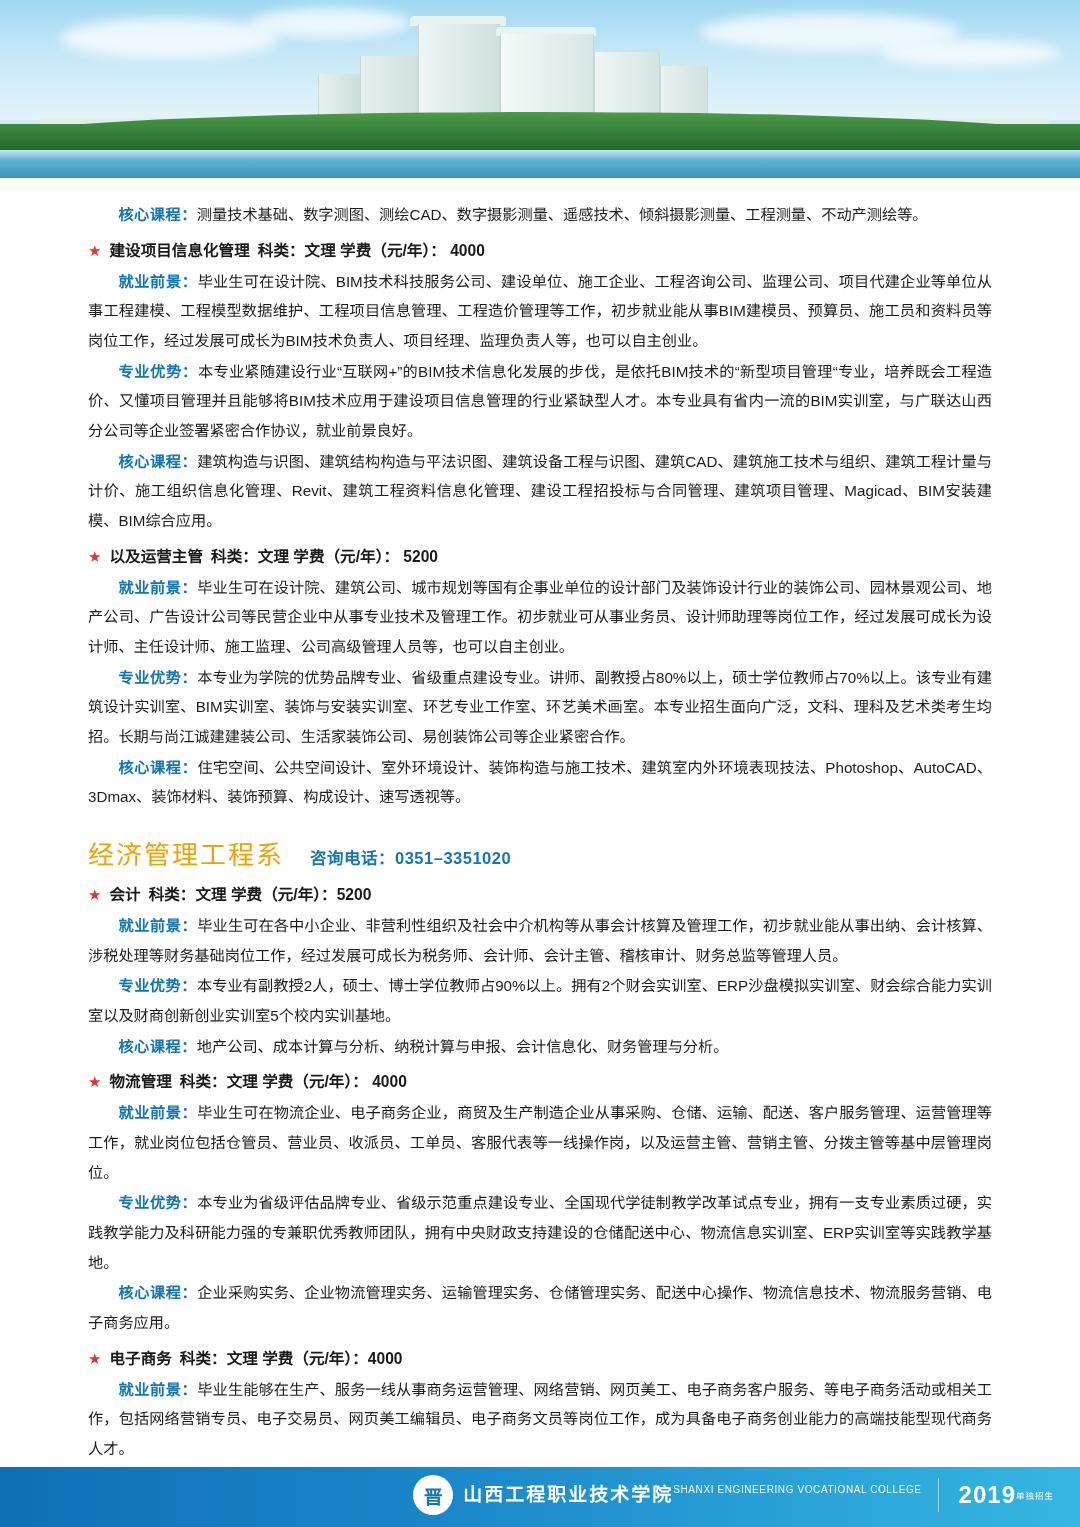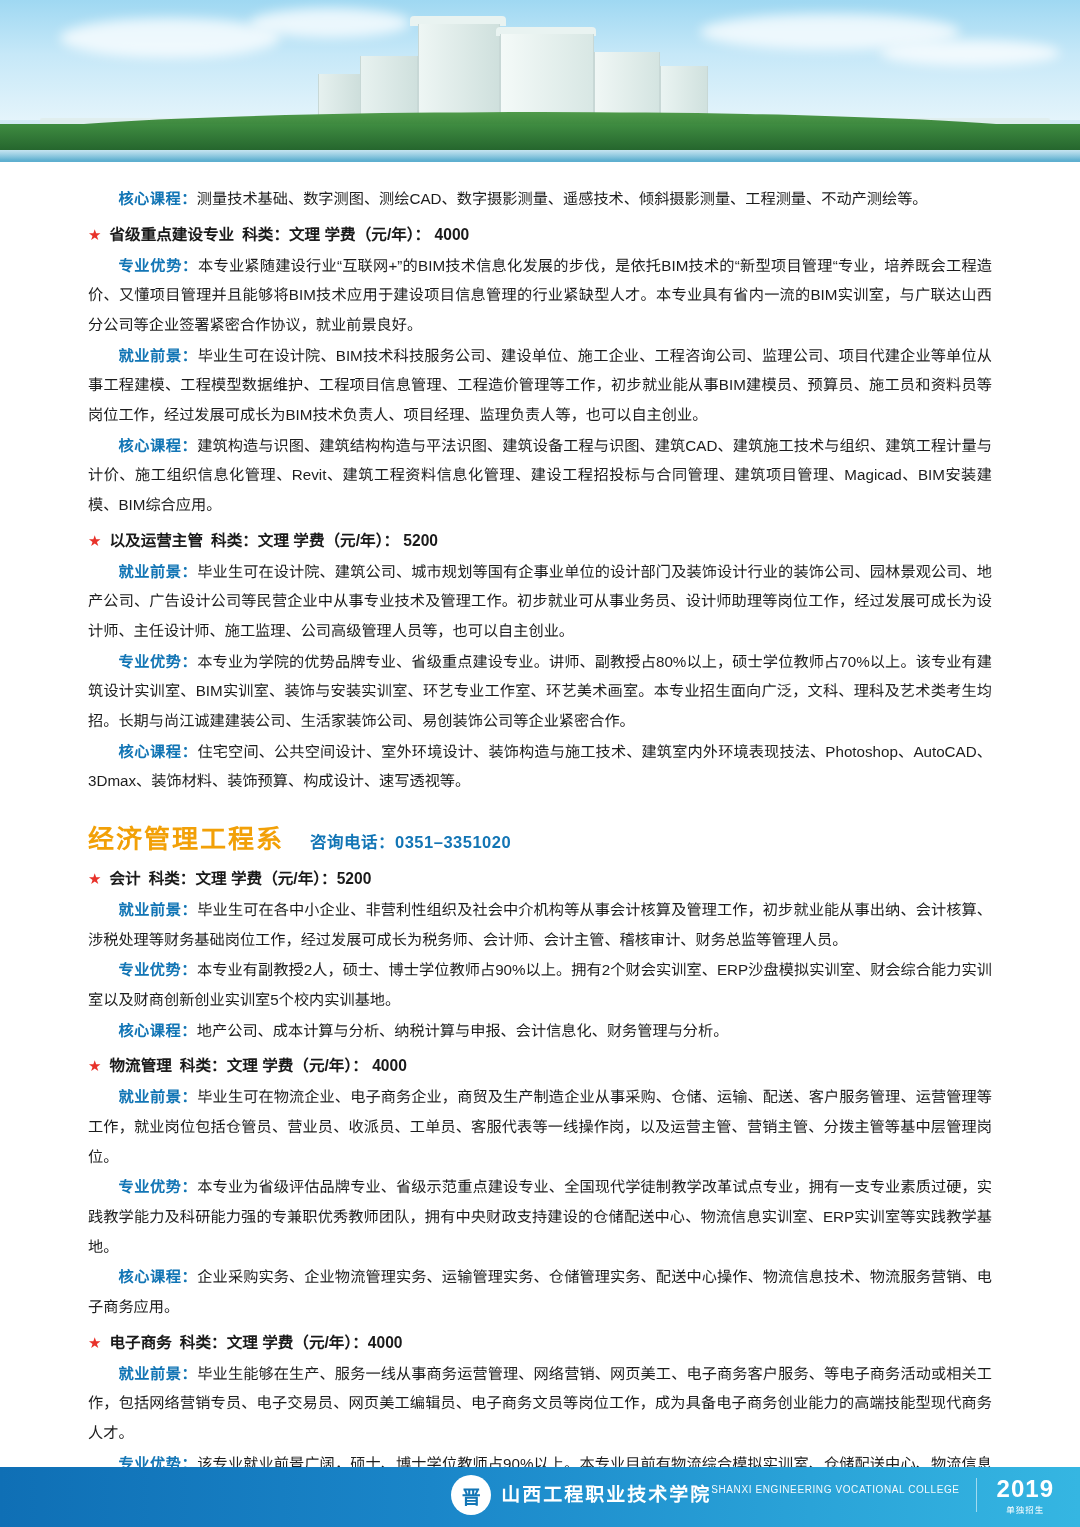--- a/index.html
+++ b/index.html
@@ -61,21 +61,21 @@
   .banner .water-shine{
     position:absolute;left:0;top:150px;width:1080px;height:10px;
     background:linear-gradient(to bottom,rgba(255,255,255,.55),rgba(255,255,255,0));
   }
   .banner .lowbuild{
     position:absolute;top:118px;height:22px;background:#dfeceb;opacity:.85;border-radius:2px;
   }
 
   
   .page{
-    position:absolute;left:0;top:162px;width:1080px;height:1289px;
+    position:absolute;left:0;top:178px;width:1080px;height:1289px;
     background:#ffffff;
   }
   .content{
     position:absolute;left:88px;top:22px;width:904px;
   }
 
   .para{
     font-size:15.2px;
     line-height:1.95;
     text-align:justify;
@@ -102,21 +102,21 @@
   }
   .star{color:#e8322a;font-size:15px;line-height:1;}
   .major .mname{color:#1a1a1a;font-weight:bold;}
   .major .mmeta{color:#1a1a1a;font-weight:bold;}
 
   .dept-title{
     margin:22px 0 8px 0;
     display:flex;align-items:baseline;gap:26px;
   }
   .dept-title .dt{
-    font-size:26px;font-weight:bold;
+    font-size:26px;font-weight:normal;
     color:#f2a007;
     letter-spacing:2px;
   }
   .dept-title .phone{
     font-size:16.5px;font-weight:bold;color:#1275b5;letter-spacing:.5px;
   }
 
   
   .footer{
     position:absolute;left:0;top:1467px;width:1080px;height:60px;
@@ -130,21 +130,21 @@
     background:#ffffff;
     display:flex;align-items:center;justify-content:center;
     color:#1275b5;font-size:19px;font-weight:bold;
   }
   .footer .school{
     display:flex;flex-direction:row;line-height:1.15;color:#ffffff;
   }
   .footer .school .cn{font-size:19px;font-weight:bold;letter-spacing:2px;}
   .footer .school .en{font-size:10px;letter-spacing:.6px;opacity:.95;}
   .footer .year{
-    display:flex;flex-direction:column;align-items:center;color:#fff;margin-left:4px;
+    display:flex;flex-direction:row;align-items:center;color:#fff;margin-left:4px;
   }
   .footer .year .y{font-size:24px;font-weight:bold;letter-spacing:1px;}
   .footer .year .sub{font-size:8.5px;letter-spacing:1px;}
   .footer .divider{
     width:1px;height:34px;background:rgba(255,255,255,.55);margin:0 6px;
   }
 </style>
 </head>
 <body>
 
@@ -170,25 +170,25 @@
   <div class="treeline2"></div>
   <div class="water"></div>
   <div class="water-shine"></div>
 </div>
 
 <div class="page">
   <div class="content" id="content">
       <p class="para indent"><span class="lbl">核心课程：</span><span>测量技术基础、数字测图、测绘CAD、数字摄影测量、遥感技术、倾斜摄影测量、工程测量、不动产测绘等。</span></p>
       <div class="major">
         <span class="star">★</span>
-        <span class="mname">省级重点建设专业</span>
+        <span class="mname">建设项目信息化管理</span>
         <span class="mmeta">科类：文理  学费（元/年）： 4000</span>
       </div>
+      <p class="para indent"><span class="lbl">就业前景：</span><span>毕业生可在设计院、BIM技术科技服务公司、建设单位、施工企业、工程咨询公司、监理公司、项目代建企业等单位从事工程建模、工程模型数据维护、工程项目信息管理、工程造价管理等工作，初步就业能从事BIM建模员、预算员、施工员和资料员等岗位工作，经过发展可成长为BIM技术负责人、项目经理、监理负责人等，也可以自主创业。</span></p>
       <p class="para indent"><span class="lbl">专业优势：</span><span>本专业紧随建设行业“互联网+”的BIM技术信息化发展的步伐，是依托BIM技术的“新型项目管理“专业，培养既会工程造价、又懂项目管理并且能够将BIM技术应用于建设项目信息管理的行业紧缺型人才。本专业具有省内一流的BIM实训室，与广联达山西分公司等企业签署紧密合作协议，就业前景良好。</span></p>
-      <p class="para indent"><span class="lbl">就业前景：</span><span>毕业生可在设计院、BIM技术科技服务公司、建设单位、施工企业、工程咨询公司、监理公司、项目代建企业等单位从事工程建模、工程模型数据维护、工程项目信息管理、工程造价管理等工作，初步就业能从事BIM建模员、预算员、施工员和资料员等岗位工作，经过发展可成长为BIM技术负责人、项目经理、监理负责人等，也可以自主创业。</span></p>
       <p class="para indent"><span class="lbl">核心课程：</span><span>建筑构造与识图、建筑结构构造与平法识图、建筑设备工程与识图、建筑CAD、建筑施工技术与组织、建筑工程计量与计价、施工组织信息化管理、Revit、建筑工程资料信息化管理、建设工程招投标与合同管理、建筑项目管理、Magicad、BIM安装建模、BIM综合应用。</span></p>
       <div class="major">
         <span class="star">★</span>
         <span class="mname">以及运营主管</span>
         <span class="mmeta">科类：文理  学费（元/年）： 5200</span>
       </div>
       <p class="para indent"><span class="lbl">就业前景：</span><span>毕业生可在设计院、建筑公司、城市规划等国有企事业单位的设计部门及装饰设计行业的装饰公司、园林景观公司、地产公司、广告设计公司等民营企业中从事专业技术及管理工作。初步就业可从事业务员、设计师助理等岗位工作，经过发展可成长为设计师、主任设计师、施工监理、公司高级管理人员等，也可以自主创业。</span></p>
       <p class="para indent"><span class="lbl">专业优势：</span><span>本专业为学院的优势品牌专业、省级重点建设专业。讲师、副教授占80%以上，硕士学位教师占70%以上。该专业有建筑设计实训室、BIM实训室、装饰与安装实训室、环艺专业工作室、环艺美术画室。本专业招生面向广泛，文科、理科及艺术类考生均招。长期与尚江诚建建装公司、生活家装饰公司、易创装饰公司等企业紧密合作。</span></p>
       <p class="para indent"><span class="lbl">核心课程：</span><span>住宅空间、公共空间设计、室外环境设计、装饰构造与施工技术、建筑室内外环境表现技法、Photoshop、AutoCAD、3Dmax、装饰材料、装饰预算、构成设计、速写透视等。</span></p>
       <div class="dept-title">

